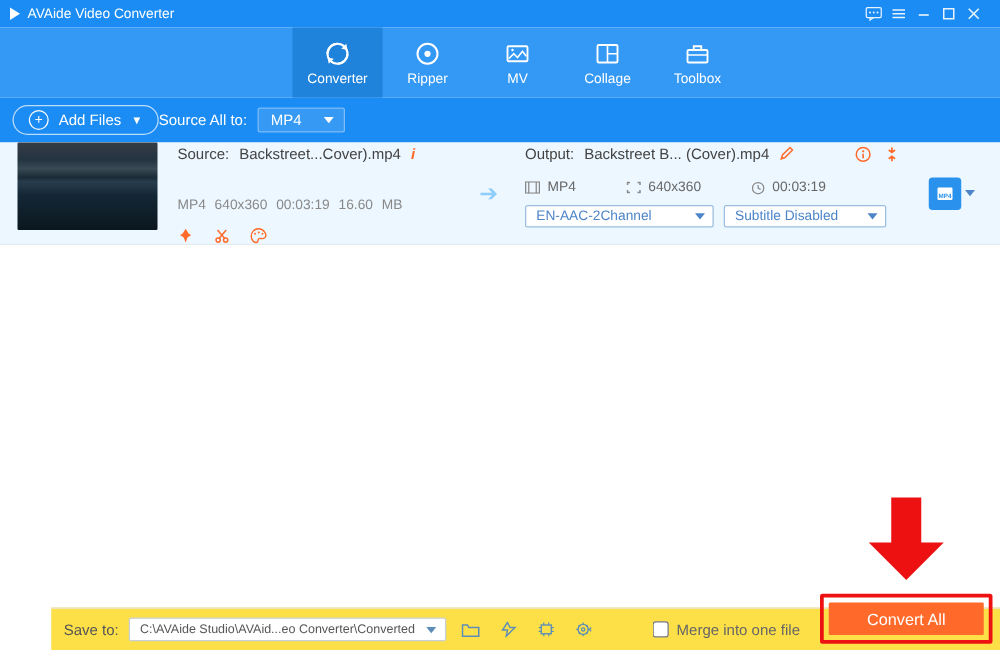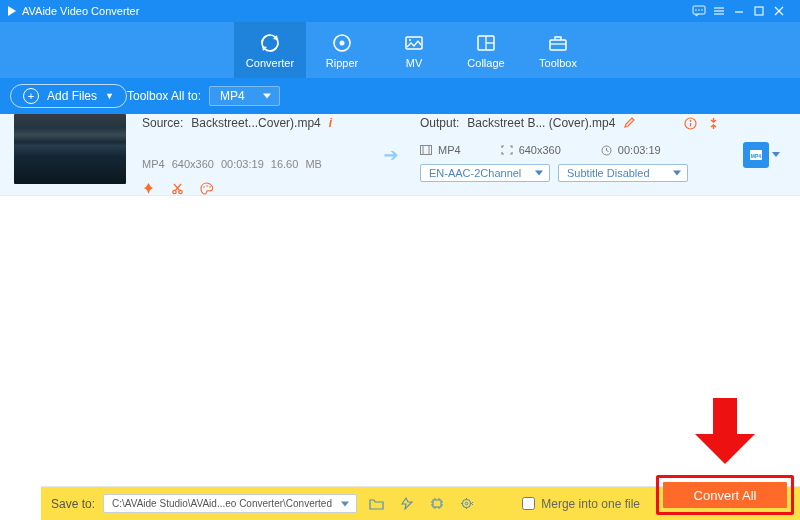--- a/index.html
+++ b/index.html
@@ -169,21 +169,21 @@
   </div>
 </div>
 
 <div class="toolrow">
   <div class="addfiles">
     <span class="plusc">+</span>
     <span>Add Files</span>
     <span style="font-size:9px;">▼</span>
   </div>
   <div class="convall">
-    <span>Toolbox All to:</span>
+    <span>Source All to:</span>
     <div class="sel">MP4</div>
   </div>
 </div>
 
 <div class="card">
   <div class="thumb"></div>
 
   <div class="srccol">
     <div class="line1">
       <span>Source:</span>
@@ -259,21 +259,21 @@
       </span>
       <span class="tag">
         <svg width="11" height="11" viewBox="0 0 11 11">
             <circle cx="5.5" cy="5.5" r="4.5" fill="none" stroke="#888" stroke-width="1"></circle>
             <path d="M5.5 3 L5.5 5.5 L7.5 6.5" fill="none" stroke="#888" stroke-width="1"></path>
           </svg>
         <span>00:03:19</span>
       </span>
     </div>
     <div class="outrow2">
-      <div class="combo" style="width:130px;">EN-AAC-2Channel</div>
+      <div class="combo" style="width:151px;">EN-AAC-2Channel</div>
       <div class="combo" style="width:130px;">Subtitle Disabled</div>
     </div>
   </div>
 
   <div class="badgecol">
     <div class="badge">
       <svg width="16" height="16" viewBox="0 0 16 16">
           <rect x="2" y="3" width="12" height="10" rx="1" fill="#fff"></rect>
           <text x="8" y="11" text-anchor="middle" font-size="5" fill="#2a92ed" font-weight="bold">MP4</text>
         </svg>

